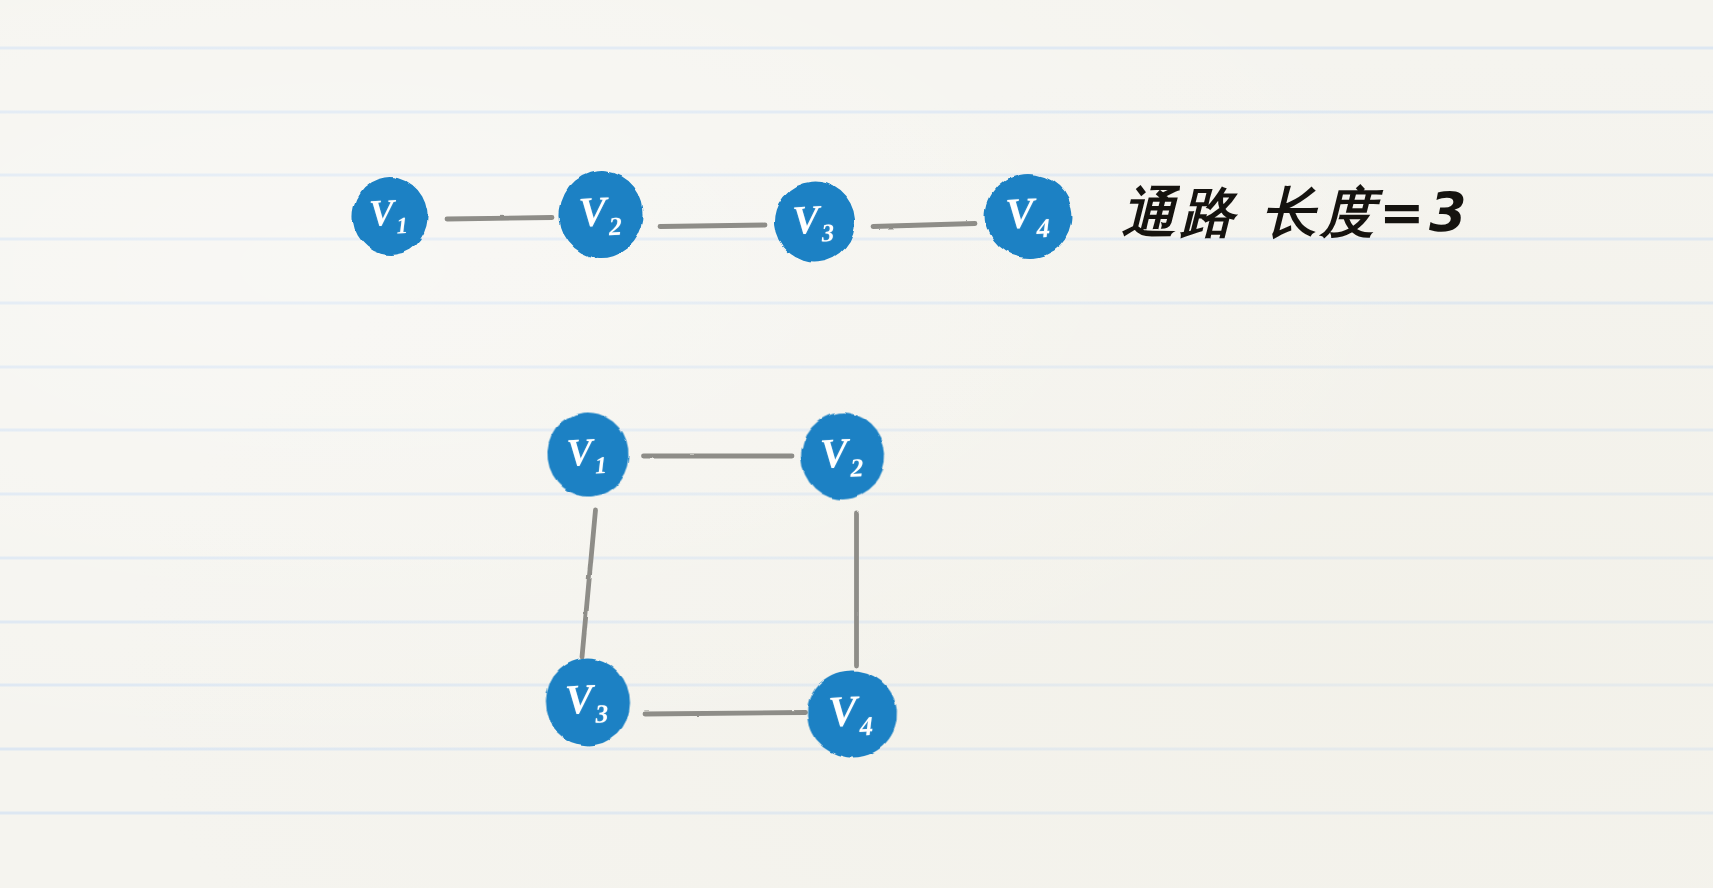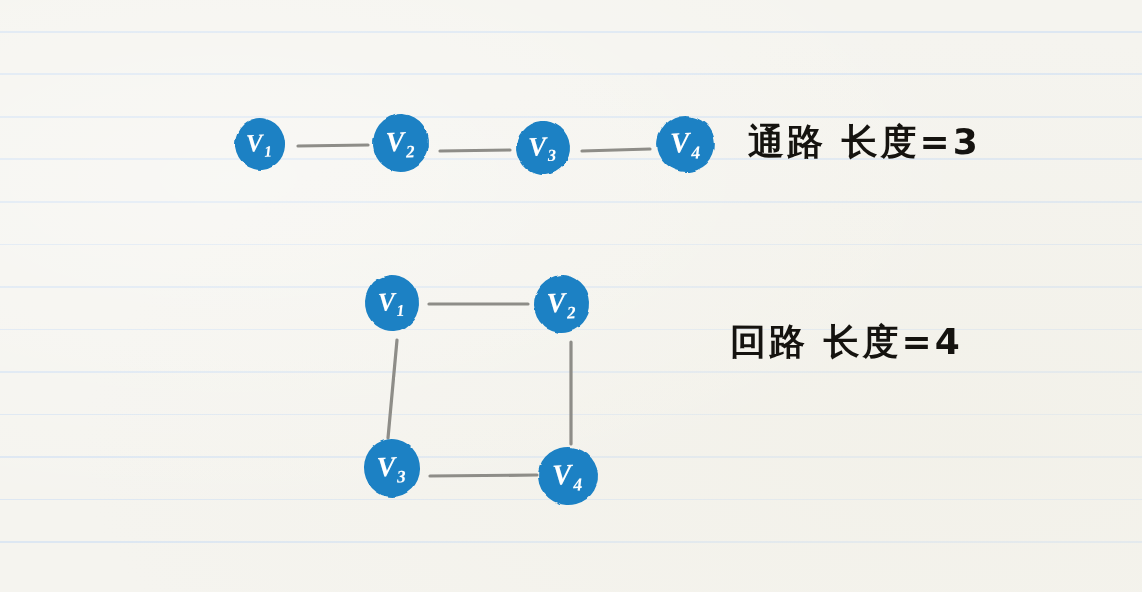--- a/index.html
+++ b/index.html
@@ -63,20 +63,21 @@
   }
   .annotation {
     position: absolute;
     color: #15130f;
     white-space: nowrap;
     font-family: "DejaVu Sans", sans-serif;
     font-weight: 600;
     user-select: none;
   }
   .annotation .cjk {
+    font-style: italic;
     letter-spacing: 3px;
   }
 </style>
 </head>
 <body>
 
 <div id="canvas">
 
   <div id="paper-grain"></div>
 
@@ -143,17 +144,14 @@
     <span>V</span><span class="sub">3</span>
   </div>
   <div class="node-label" style="left:567px; top:477px; font-size:29px;">
     <span>V</span><span class="sub">4</span>
   </div>
 
   <div class="annotation" style="left:748px; top:118px; font-size:36px;">
     <span class="cjk">通路 长度=3</span>
   </div>
 
-  <div class="annotation" style="left:730px; top:318px; font-size:36px;">
-    <span class="cjk">回路 长度=4</span>
-  </div>
 
 </div>
 
 </body></html>

